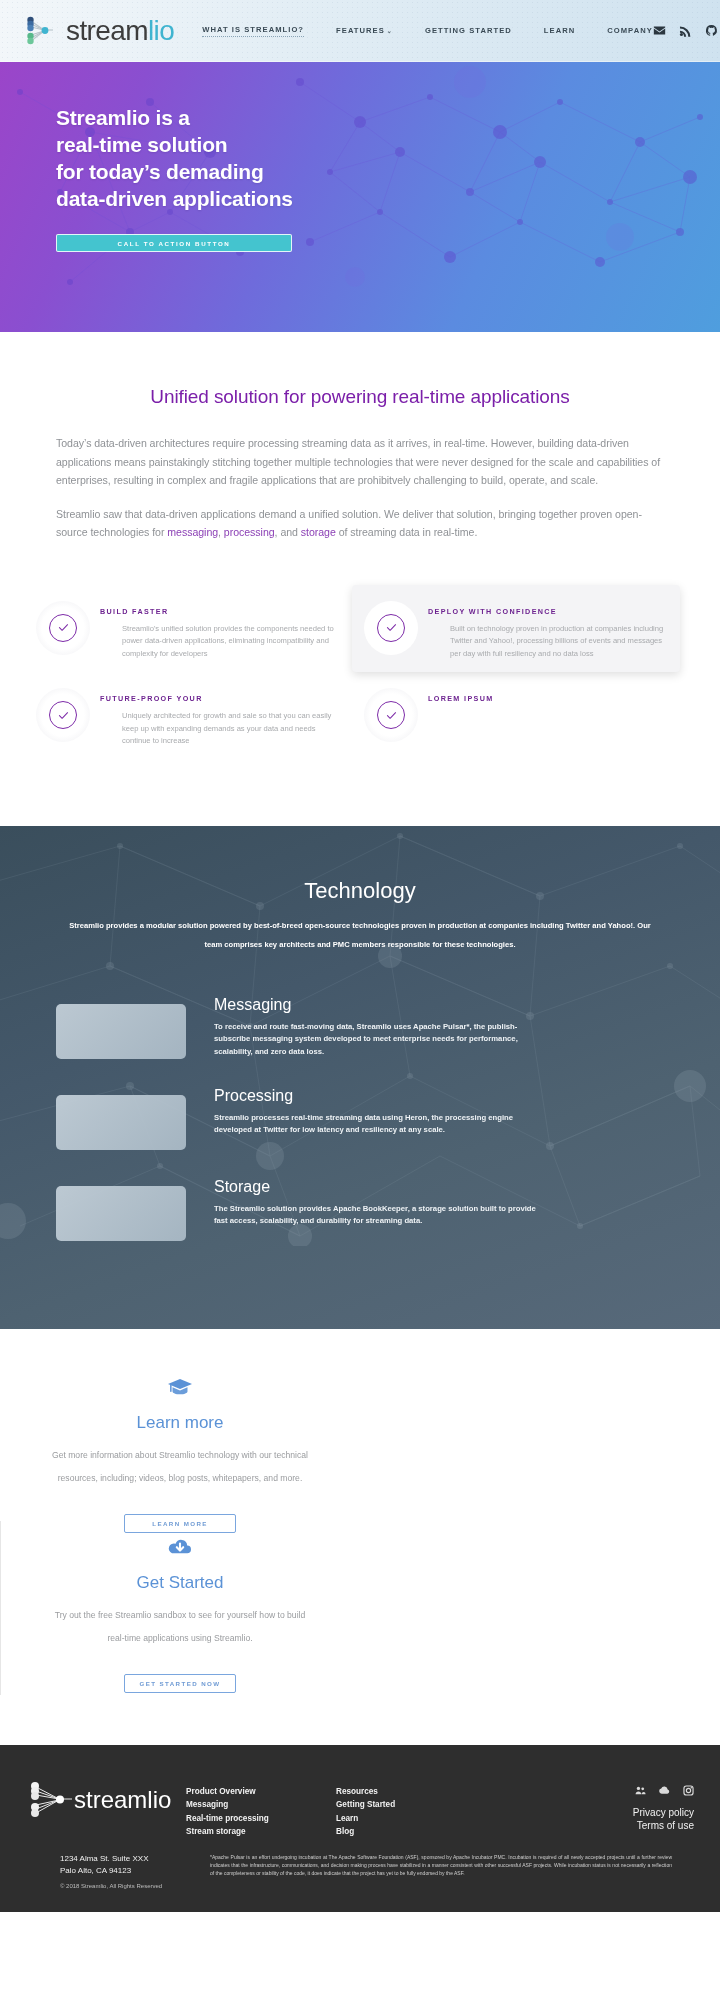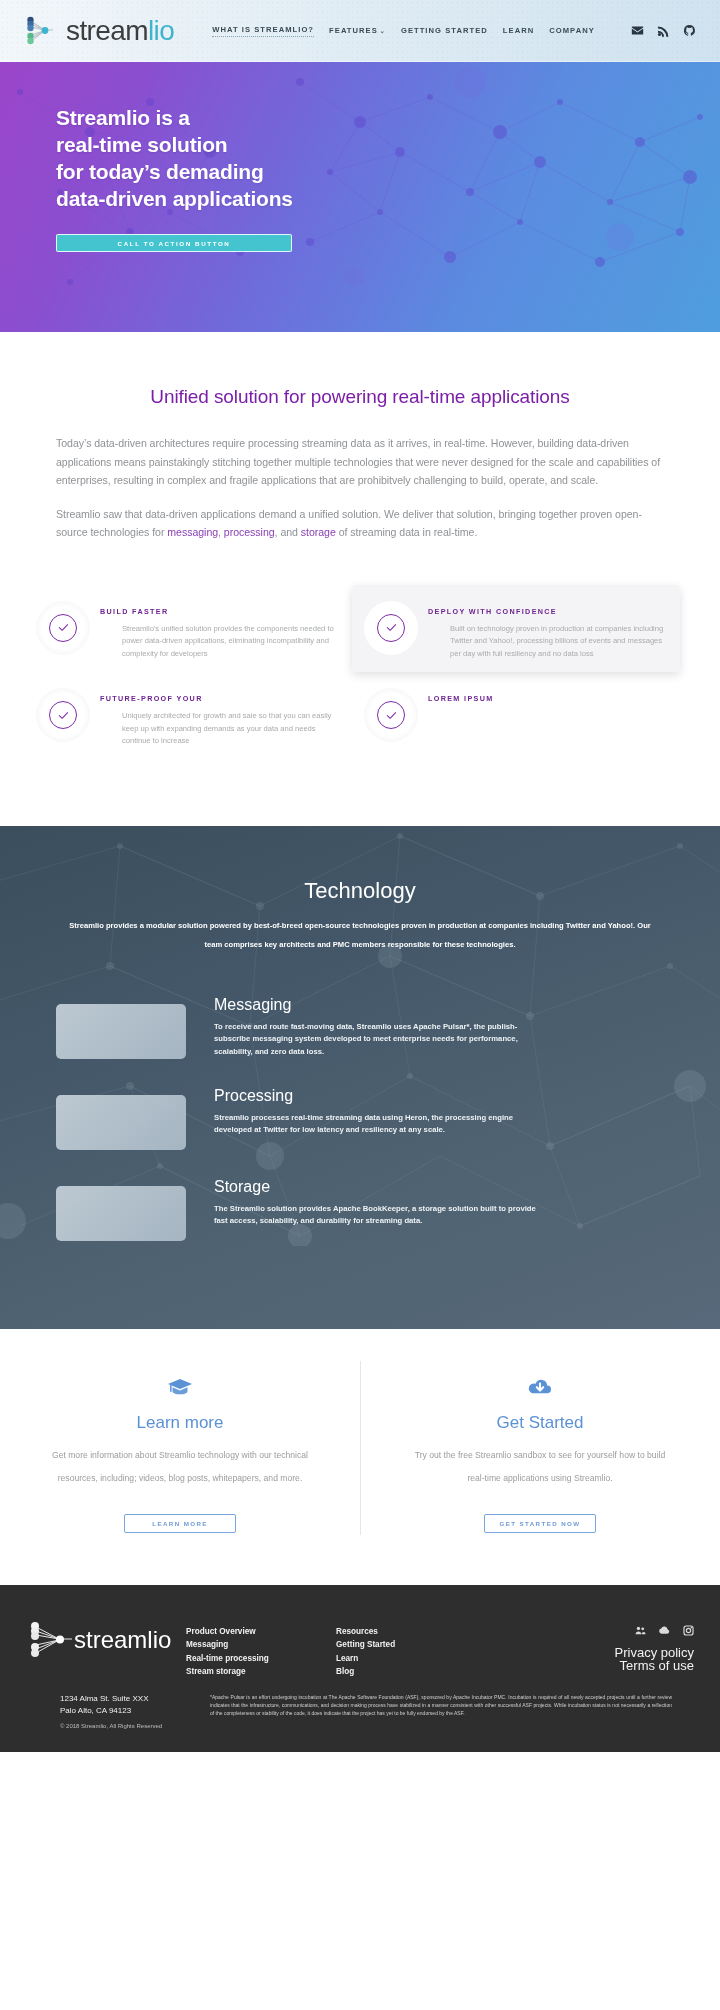--- a/index.html
+++ b/index.html
@@ -26,21 +26,21 @@
     background-image: radial-gradient(rgba(120,150,180,0.25) 0.6px, transparent 0.6px);
     background-size: 5px 5px;
     opacity: .55;
     pointer-events: none;
   }
   .logo-wrap { display: flex; align-items: center; gap: 2px; z-index: 2; }
   .logo-text {
     font-size: 28px; letter-spacing: -0.6px; color: #3d3d3d; font-weight: 400;
   }
   .logo-text .io { color: #3fb4d0; }
-  .nav { display: flex; align-items: center; gap: 15px; margin-left: 38px; z-index: 2; justify-content: flex-end; }
+  .nav { display: flex; align-items: center; gap: 32px; margin-left: 28px; z-index: 2; justify-content: flex-end; }
   .nav-item {
     font-size: 7.6px; letter-spacing: 1.05px; font-weight: 700;
     color: #3a4a55; white-space: nowrap; cursor: pointer;
   }
   .nav-item.active { border-bottom: 1px dotted #8aa4b6; padding-bottom: 2px; }
   .nav-caret { font-size: 6px; margin-left: 2px; color: #55656f; }
   .header-icons { display: flex; align-items: center; gap: 13px; margin-left: auto; z-index: 2; }
   .hicon { width: 13px; height: 13px; display: block; fill: #2b3740; }
 
   
@@ -150,20 +150,21 @@
   }
   .tech-text p {
     color: #eef2f5; font-size: 7.7px; line-height: 12.4px; font-weight: 700;
     max-width: 330px;
   }
 
   
   .panels {
     display: flex; background: #fff;
     padding: 44px 0 52px 0;
+    flex-direction: column;
   }
   .panel { width: 50%; text-align: center; padding: 0 50px; position: relative; }
   .panel + .panel::before {
     content: ""; position: absolute; left: 0; top: -12px; bottom: -2px;
     width: 1px; background: #e6e6e6;
   }
   .panel-icon { height: 30px; display: flex; align-items: center; justify-content: center; margin-bottom: 10px; }
   .panel-icon svg { fill: #5b92d6; }
   .panel h3 { color: #5b92d6; font-size: 17px; font-weight: 400; margin-bottom: 11px; }
   .panel p { color: #9a9c9f; font-size: 8.6px; line-height: 23px; margin-bottom: 22px; }
@@ -186,21 +187,21 @@
   .footer-col { flex: 0 0 auto; padding-top: 16px; }
   .footer-col.c1 { width: 150px; }
   .footer-col.c2 { width: 130px; }
   .footer-link {
     font-size: 8.2px; font-weight: 700; line-height: 13.4px; color: #f2f2f2;
     cursor: pointer; white-space: nowrap;
   }
   .footer-right { margin-left: auto; padding-top: 16px; text-align: right; }
   .footer-social { display: flex; gap: 13px; justify-content: flex-end; margin-bottom: 10px; }
   .footer-social svg { width: 11px; height: 11px; fill: #d9d9d9; }
-  .footer-legal { font-size: 13px; line-height: 13.4px; color: #f2f2f2; cursor: pointer; }
+  .footer-legal { font-size: 10px; line-height: 13.4px; color: #f2f2f2; cursor: pointer; }
   .footer-bottom { display: flex; margin-top: 14px; }
   .addr { width: 160px; flex: 0 0 auto; padding-left: 34px; }
   .addr div { font-size: 8px; line-height: 12.5px; color: #f0f0f0; }
   .addr .copy { font-size: 6px; color: #bdbdbd; margin-top: 2px; }
   .disclaimer {
     flex: 1; padding-left: 24px; padding-right: 22px;
     font-size: 5px; line-height: 8.2px; color: #cfcfcf; text-align: justify;
   }
 </style>
 </head>

